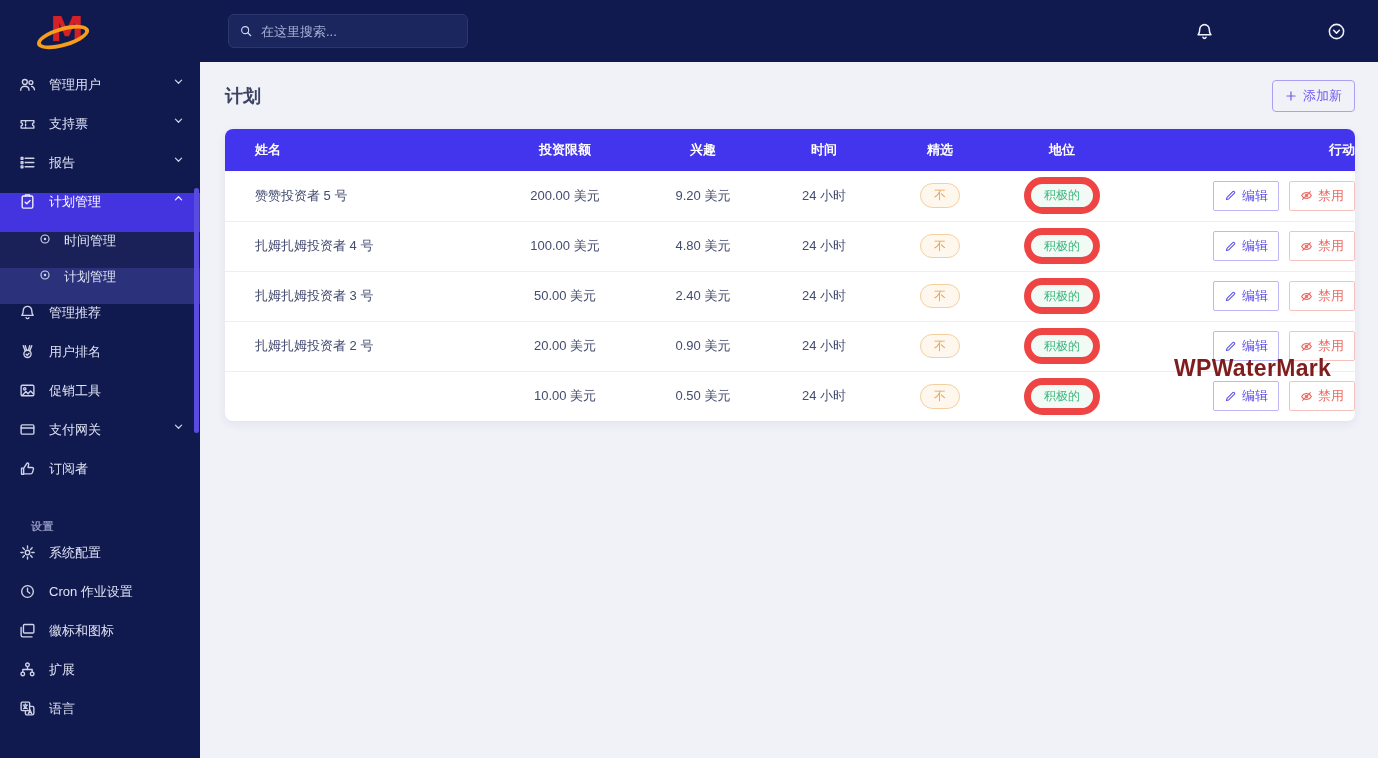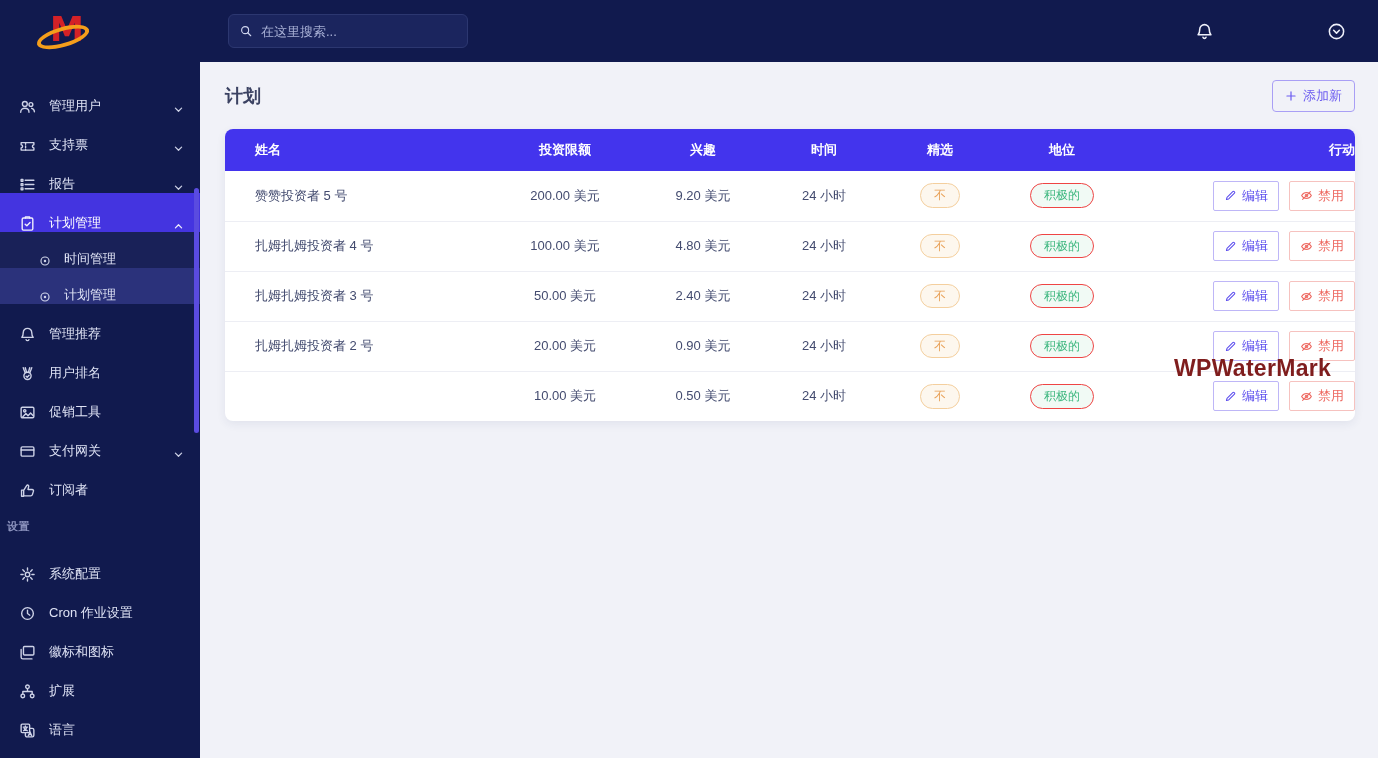--- a/index.html
+++ b/index.html
@@ -6,30 +6,30 @@
   html,body{width:1378px;height:758px;overflow:hidden}
   body{display:flex;font-family:"Liberation Sans","DejaVu Sans",sans-serif;background:#f1f2f8}
 
   
   .sidebar{width:200px;min-width:200px;height:758px;background:#111a4e;color:#dfe3f5;position:relative;overflow:hidden}
   .logo{height:64px;display:flex;align-items:center;padding-left:34px}
   .logo-wrap{position:relative;width:62px;height:46px}
   .logo-m{position:absolute;left:16px;top:0;font-size:34px;font-weight:900;color:#d42127;z-index:2;font-family:"DejaVu Sans",sans-serif}
   .logo-ring{position:absolute;left:2px;top:18px;width:54px;height:20px;border:4px solid #f59e1b;border-radius:50%;transform:rotate(-16deg);z-index:3}
   .nav{padding-top:12px}
-  .nav-item{display:flex;align-items:flex-end;height:39px;padding:0 16px 0 19px;font-size:13px;color:#dfe3f5;cursor:pointer}
+  .nav-item{display:flex;align-items:flex-start;height:39px;padding:0 16px 0 19px;font-size:13px;color:#dfe3f5;cursor:pointer}
   .nav-item .ic{width:17px;height:17px;margin-right:13px;opacity:.92;flex:none}
   .nav-item .lbl{flex:1;white-space:nowrap;overflow:hidden}
   .nav-item .chev{width:11px;height:11px;opacity:.9;flex:none}
   .nav-item.active-parent{background:#4434e0;color:#fff}
   .sub-group{background:#192158}
   .nav-item.sub{height:36px;padding-left:38px}
   .nav-item.sub .ic{width:14px;height:14px;margin-right:12px}
   .nav-item.sub.active{background:#2b327b}
-  .nav-section{font-size:11px;font-weight:700;color:#8b92bd;padding:20px 7px 10px;letter-spacing:.5px}
+  .nav-section{font-size:11px;font-weight:700;color:#8b92bd;padding:20px 31px 10px;letter-spacing:.5px}
   .scrollthumb{position:absolute;right:1px;top:188px;width:5px;height:245px;background:#5a4be0;border-radius:3px}
 
   
   .main{flex:1;display:flex;flex-direction:column;height:758px}
   .topbar{height:62px;min-height:62px;background:#111a4e;display:flex;align-items:center;padding:0 26px 0 28px}
   .searchbox{display:flex;align-items:center;width:240px;height:34px;background:#1b255e;border:1px solid #2c3770;border-radius:6px;padding:0 10px}
   .searchbox .ic{width:14px;height:14px;margin-right:8px;color:#cfd5ef;flex:none}
   .searchbox input{background:transparent;border:0;outline:0;color:#dfe3f5;font-size:13px;width:100%}
   .searchbox input::placeholder{color:#a9b1d6}
   .tb-icon{width:19px;height:19px;color:#eef0fa;cursor:pointer}
@@ -45,21 +45,21 @@
   .card{background:#fff;border-radius:8px;box-shadow:0 3px 10px rgba(40,50,100,.08);overflow:hidden}
   table{width:100%;border-collapse:collapse;table-layout:fixed;font-size:13px}
   thead th{background:#4334ed;color:#fff;font-weight:700;height:42px}
   tbody td{height:50px;border-bottom:1px solid #edeef4;color:#434b6f}
   tbody tr:last-child td{border-bottom:0}
   .c-name{text-align:left;padding-left:30px}
   .c-center{text-align:center}
   .c-action{text-align:right;}
   .pill{display:inline-block;border-radius:20px;padding:3px 13px;font-size:12px;line-height:1.4}
   .pill-warn{color:#e9a259;border:1px solid #f4cf9e;background:#fdf7ee}
-  .pill-ok{color:#3eb77f;border:1px solid #ef4444;background:#f1faf5}
+  .pill-ok{color:#3eb77f;border:7px solid #ef4444;background:#f1faf5}
   .btn{display:inline-flex;align-items:center;gap:5px;border-radius:2px;background:#fff;font-size:13px;padding:5px 10px;cursor:pointer;font-family:inherit}
   .btn .ic{width:13px;height:13px}
   .btn-edit{color:#5d4fee;border:1px solid #beb6f7}
   .btn-disable{color:#ee6a62;border:1px solid #f6c2bf;margin-left:10px}
 
   .watermark{position:absolute;left:974px;top:293px;font-size:23px;font-weight:700;color:#7f1d1d;letter-spacing:.3px;z-index:5;pointer-events:none}
 
   .ic svg,.chev svg,.tb-icon svg{width:100%;height:100%;display:block;fill:none;stroke:currentColor;stroke-width:1.3;stroke-linecap:round;stroke-linejoin:round}
 </style>
 </head>

